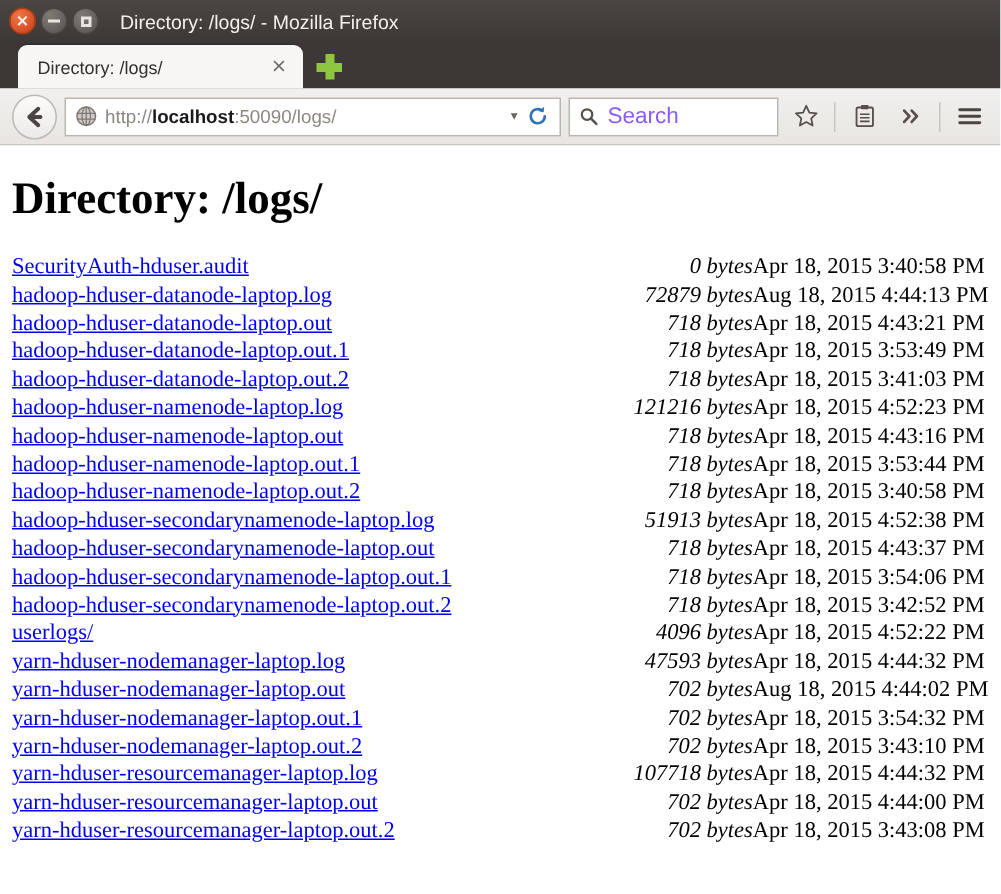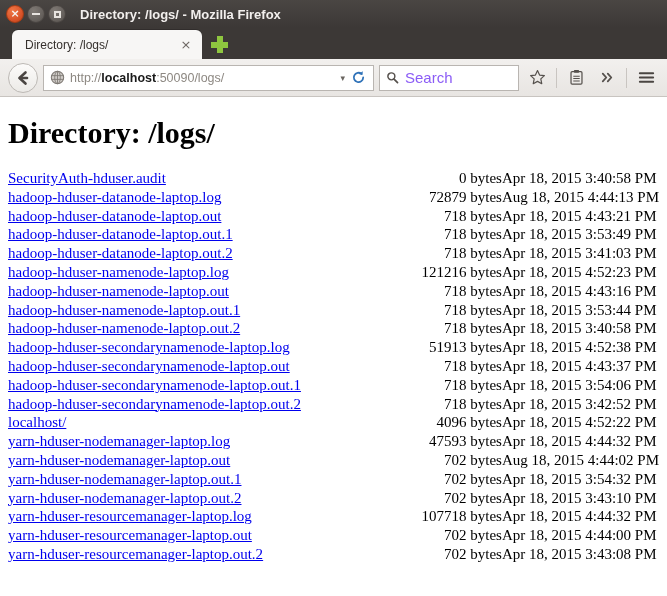--- a/index.html
+++ b/index.html
@@ -75,21 +75,21 @@
     font-size: 11px;
     font-weight: bold;
     margin-top: -1px;
   }
   .window-title {
     flex: 1;
     text-align: left;
     margin-left: 14px;
     color: #f2efed;
     font-size: 13px;
-    font-weight: bold;
+    font-weight: normal;
     white-space: nowrap;
     overflow: hidden;
     text-overflow: ellipsis;
     padding-right: 30px;
   }
 
   
   .tabstrip {
     height: 31px;
     background: #3c3836;
@@ -273,21 +273,21 @@
     color: #000000;
     width: 100%;
   }
   table.listing td {
     padding: 0;
     line-height: 18.8px;
     white-space: nowrap;
     vertical-align: baseline;
   }
   td.col-name { text-align: left; width: 420px; }
-  td.col-size { text-align: right; padding-right: 7px; width: 110px; }
+  td.col-size { text-align: right; padding-right: 7px; width: 110px; font-style: italic; }
   td.col-date { text-align: left; }
   a.filelink {
     color: #0000ee;
     text-decoration: underline;
   }
 </style>
 </head>
 <body>
 
 <div id="browser-window">
@@ -450,21 +450,21 @@
             <td class="col-name"><a class="filelink" href="#">hadoop-hduser-secondarynamenode-laptop.out.1 </a></td>
             <td class="col-size">718 bytes</td>
             <td class="col-date">Apr 18, 2015 3:54:06 PM</td>
           </tr>
           <tr>
             <td class="col-name"><a class="filelink" href="#">hadoop-hduser-secondarynamenode-laptop.out.2 </a></td>
             <td class="col-size">718 bytes</td>
             <td class="col-date">Apr 18, 2015 3:42:52 PM</td>
           </tr>
           <tr>
-            <td class="col-name"><a class="filelink" href="#">localhost/ </a></td>
+            <td class="col-name"><a class="filelink" href="#">userlogs/ </a></td>
             <td class="col-size">4096 bytes</td>
             <td class="col-date">Apr 18, 2015 4:52:22 PM</td>
           </tr>
           <tr>
             <td class="col-name"><a class="filelink" href="#">yarn-hduser-nodemanager-laptop.log </a></td>
             <td class="col-size">47593 bytes</td>
             <td class="col-date">Apr 18, 2015 4:44:32 PM</td>
           </tr>
           <tr>
             <td class="col-name"><a class="filelink" href="#">yarn-hduser-nodemanager-laptop.out </a></td>

